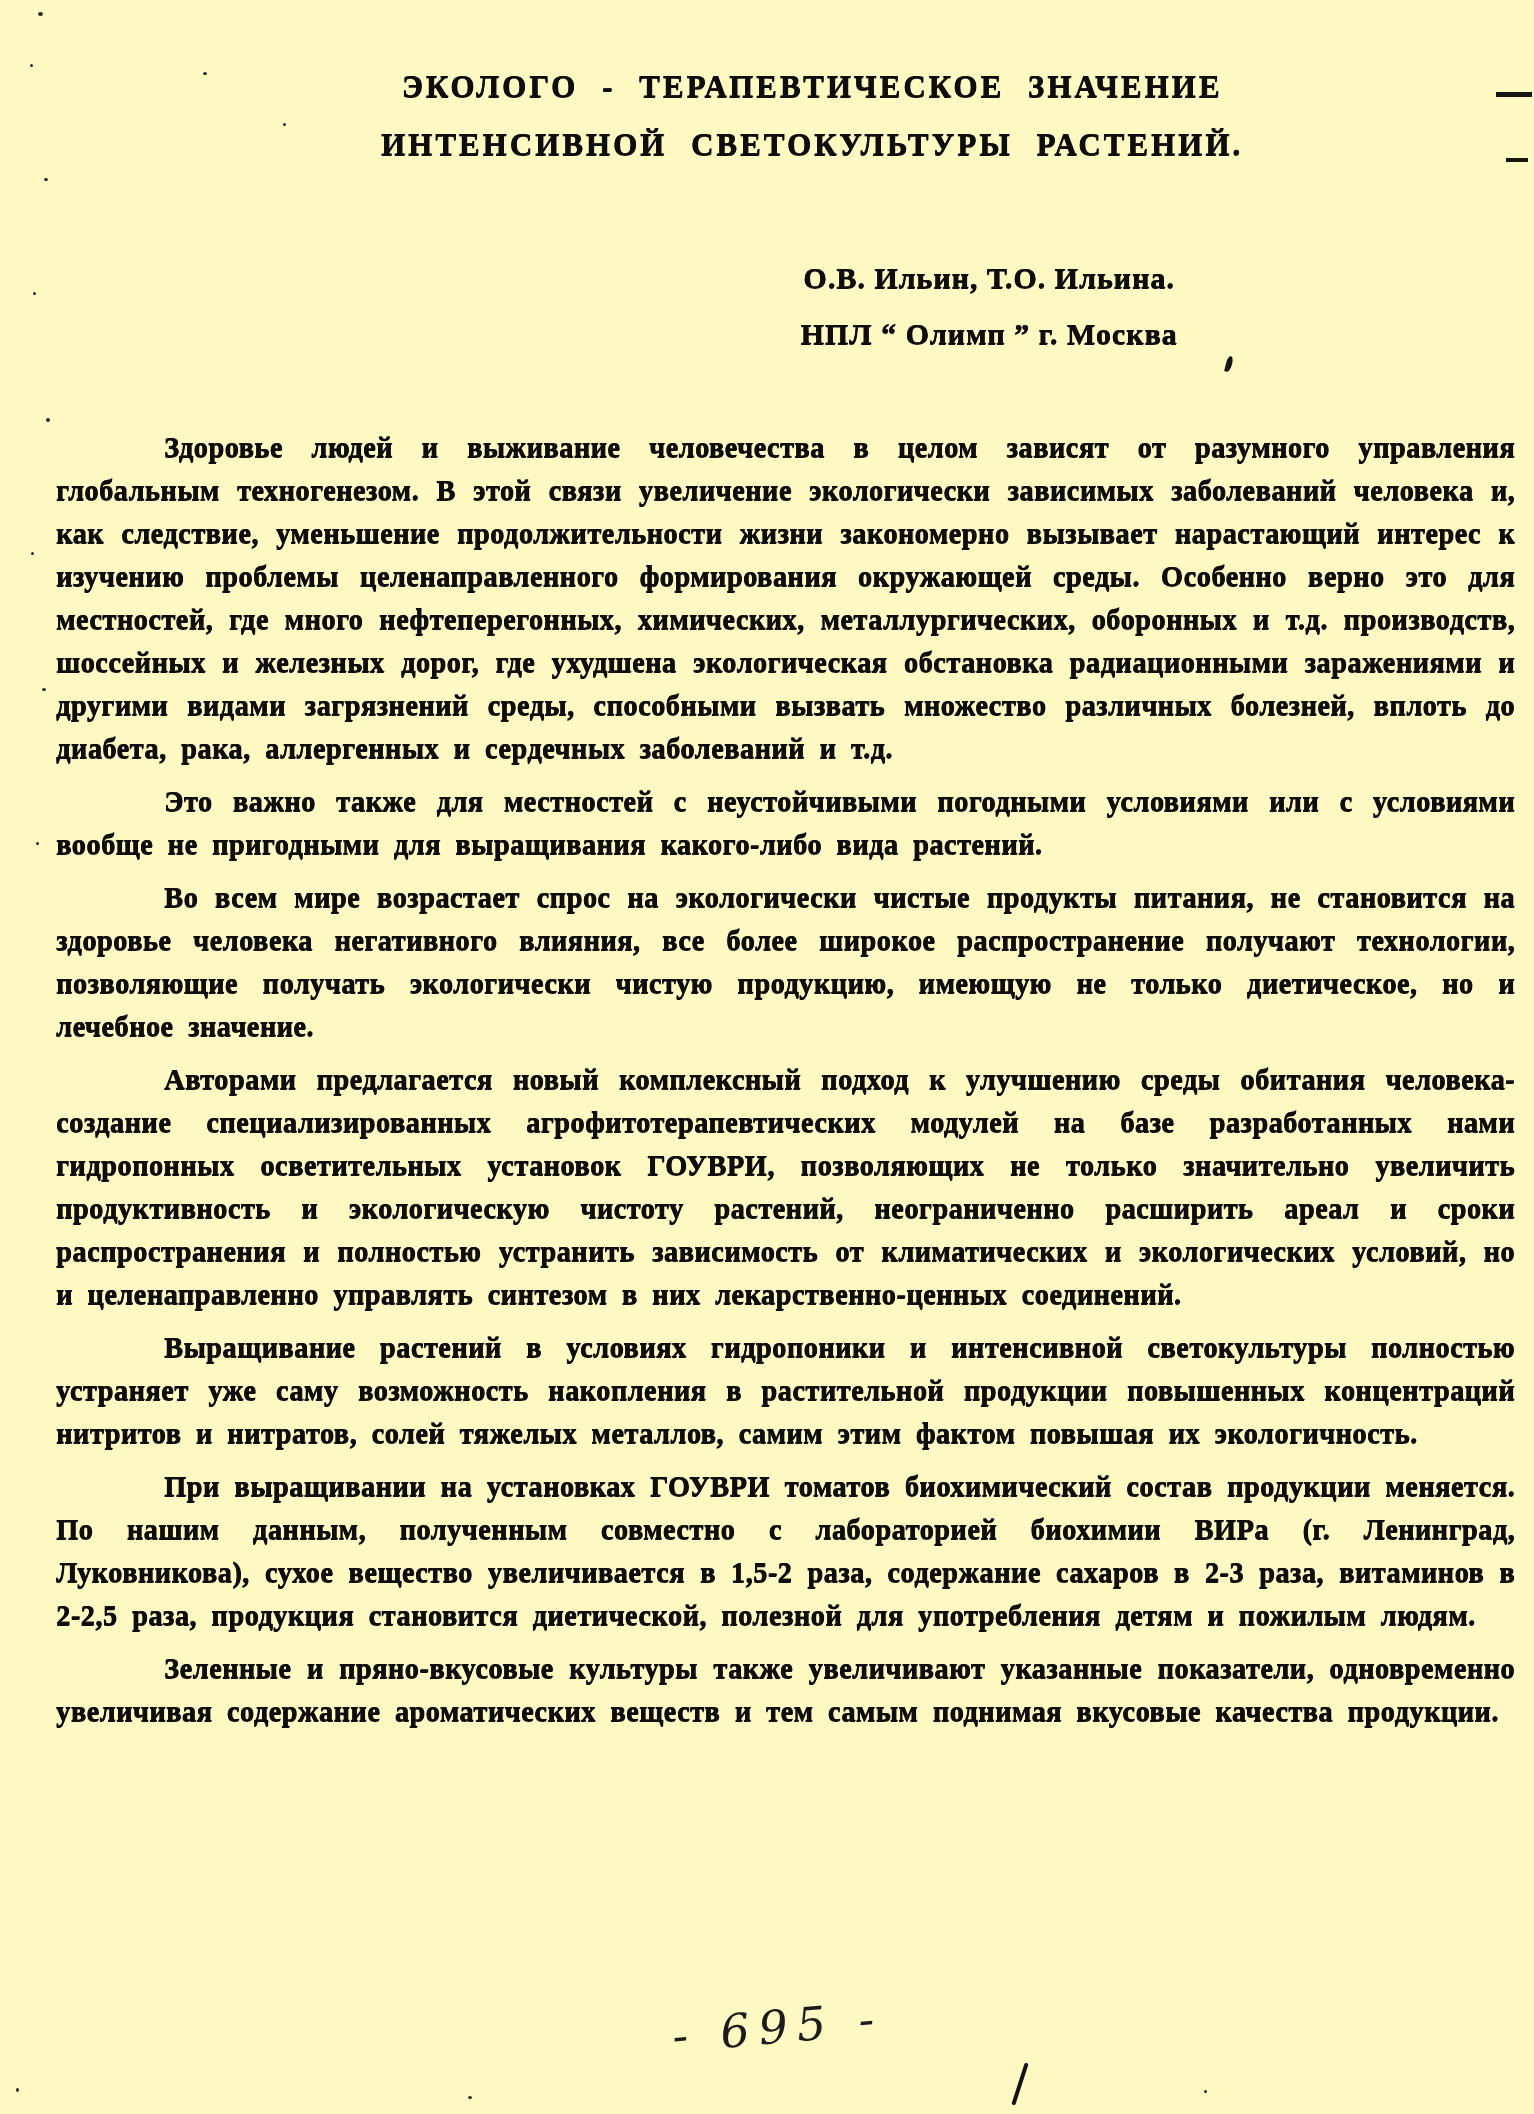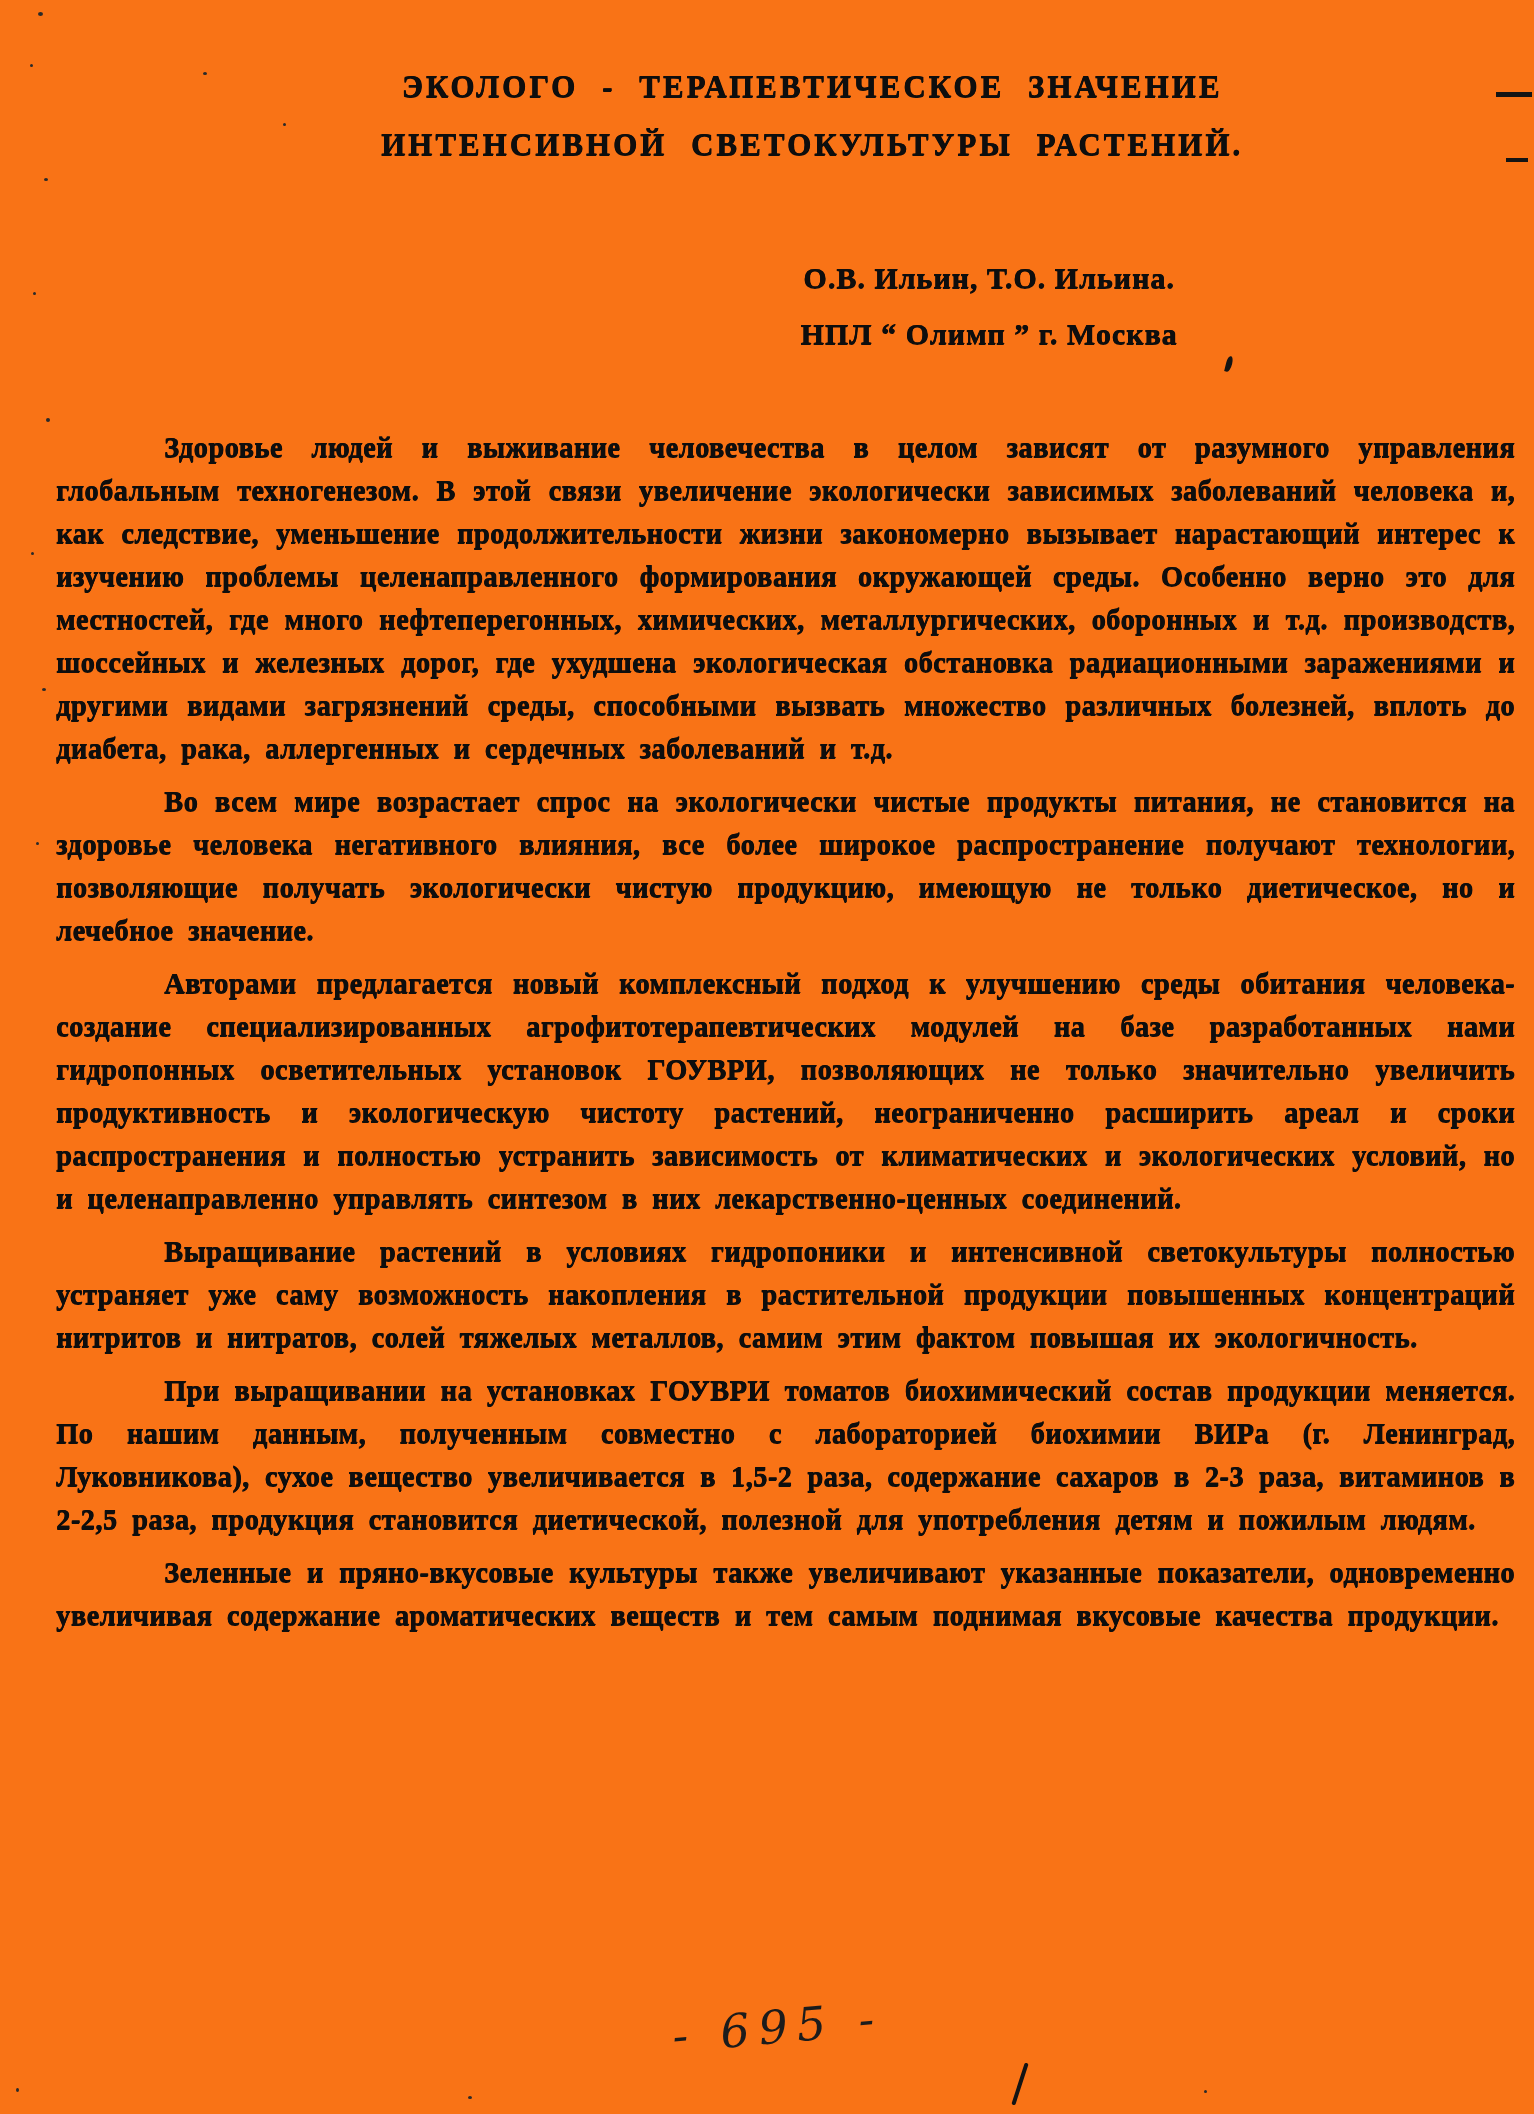--- a/index.html
+++ b/index.html
@@ -4,21 +4,21 @@
 <style>
   html, body {
     margin: 0;
     padding: 0;
     background: #ffffff;
   }
   .page {
     position: relative;
     width: 1534px;
     height: 2114px;
-    background: #f97316;
+    background: #fef9c3;
     color: #0e0e0e;
     font-family: "Liberation Serif", "DejaVu Serif", serif;
     font-weight: 700;
     overflow: hidden;
     
     text-shadow: 0.5px 0 0 currentColor, 0 0.5px 0 currentColor;
   }
   .title-block {
     padding-top: 58px;
     text-align: center;
@@ -82,20 +82,21 @@
     <div>ИНТЕНСИВНОЙ СВЕТОКУЛЬТУРЫ РАСТЕНИЙ.</div>
   </div>
 
   <div class="byline-block">
     <div>О.В. Ильин, Т.О. Ильина.</div>
     <div>НПЛ “ Олимп ” г. Москва</div>
   </div>
 
   <div class="body-text">
     <p>Здоровье людей и выживание человечества в целом  зависят от разумного управления глобальным техногенезом. В этой связи увеличение экологически зависимых заболеваний человека и, как следствие, уменьшение продолжительности жизни закономерно вызывает нарастающий интерес к изучению проблемы целенаправленного формирования окружающей среды. Особенно верно это для местностей, где много нефтеперегонных, химических, металлургических, оборонных и т.д. производств, шоссейных и железных дорог, где ухудшена экологическая обстановка радиационными заражениями и другими видами загрязнений среды, способными вызвать множество различных болезней, вплоть до диабета, рака, аллергенных и сердечных заболеваний и т.д.</p>
+    <p>Это важно также для местностей с неустойчивыми погодными условиями или с условиями вообще не пригодными для выращивания какого-либо вида растений.</p>
     <p>Во всем мире возрастает спрос на экологически чистые продукты питания, не становится на здоровье человека негативного влияния, все более широкое распространение получают технологии, позволяющие получать экологически чистую продукцию, имеющую не только диетическое, но и лечебное значение.</p>
     <p>Авторами предлагается новый комплексный подход к улучшению среды обитания человека-создание специализированных агрофитотерапевтических модулей на базе разработанных нами гидропонных осветительных установок ГОУВРИ, позволяющих не только значительно увеличить продуктивность и экологическую чистоту растений, неограниченно расширить ареал и сроки распространения и полностью устранить зависимость от климатических и экологических условий, но и целенаправленно управлять синтезом в них лекарственно-ценных соединений.</p>
     <p>Выращивание растений в условиях гидропоники и интенсивной светокультуры полностью устраняет уже саму возможность накопления в растительной продукции повышенных концентраций нитритов и нитратов, солей тяжелых металлов, самим этим фактом повышая их экологичность.</p>
     <p>При выращивании на установках ГОУВРИ томатов биохимический состав продукции меняется. По нашим данным, полученным совместно с лабораторией биохимии ВИРа (г. Ленинград, Луковникова), сухое вещество увеличивается в 1,5-2 раза, содержание  сахаров в 2-3 раза, витаминов в 2-2,5 раза, продукция становится диетической, полезной для употребления детям и пожилым людям.</p>
     <p>Зеленные и пряно-вкусовые культуры также увеличивают указанные показатели, одновременно увеличивая содержание ароматических веществ и тем самым поднимая вкусовые качества продукции.</p>
   </div>
 
   <div class="page-number">- 695 -</div>
 
   <div class="speck" style="left:38px;  top:12px;  width:5px; height:4px;"></div>

